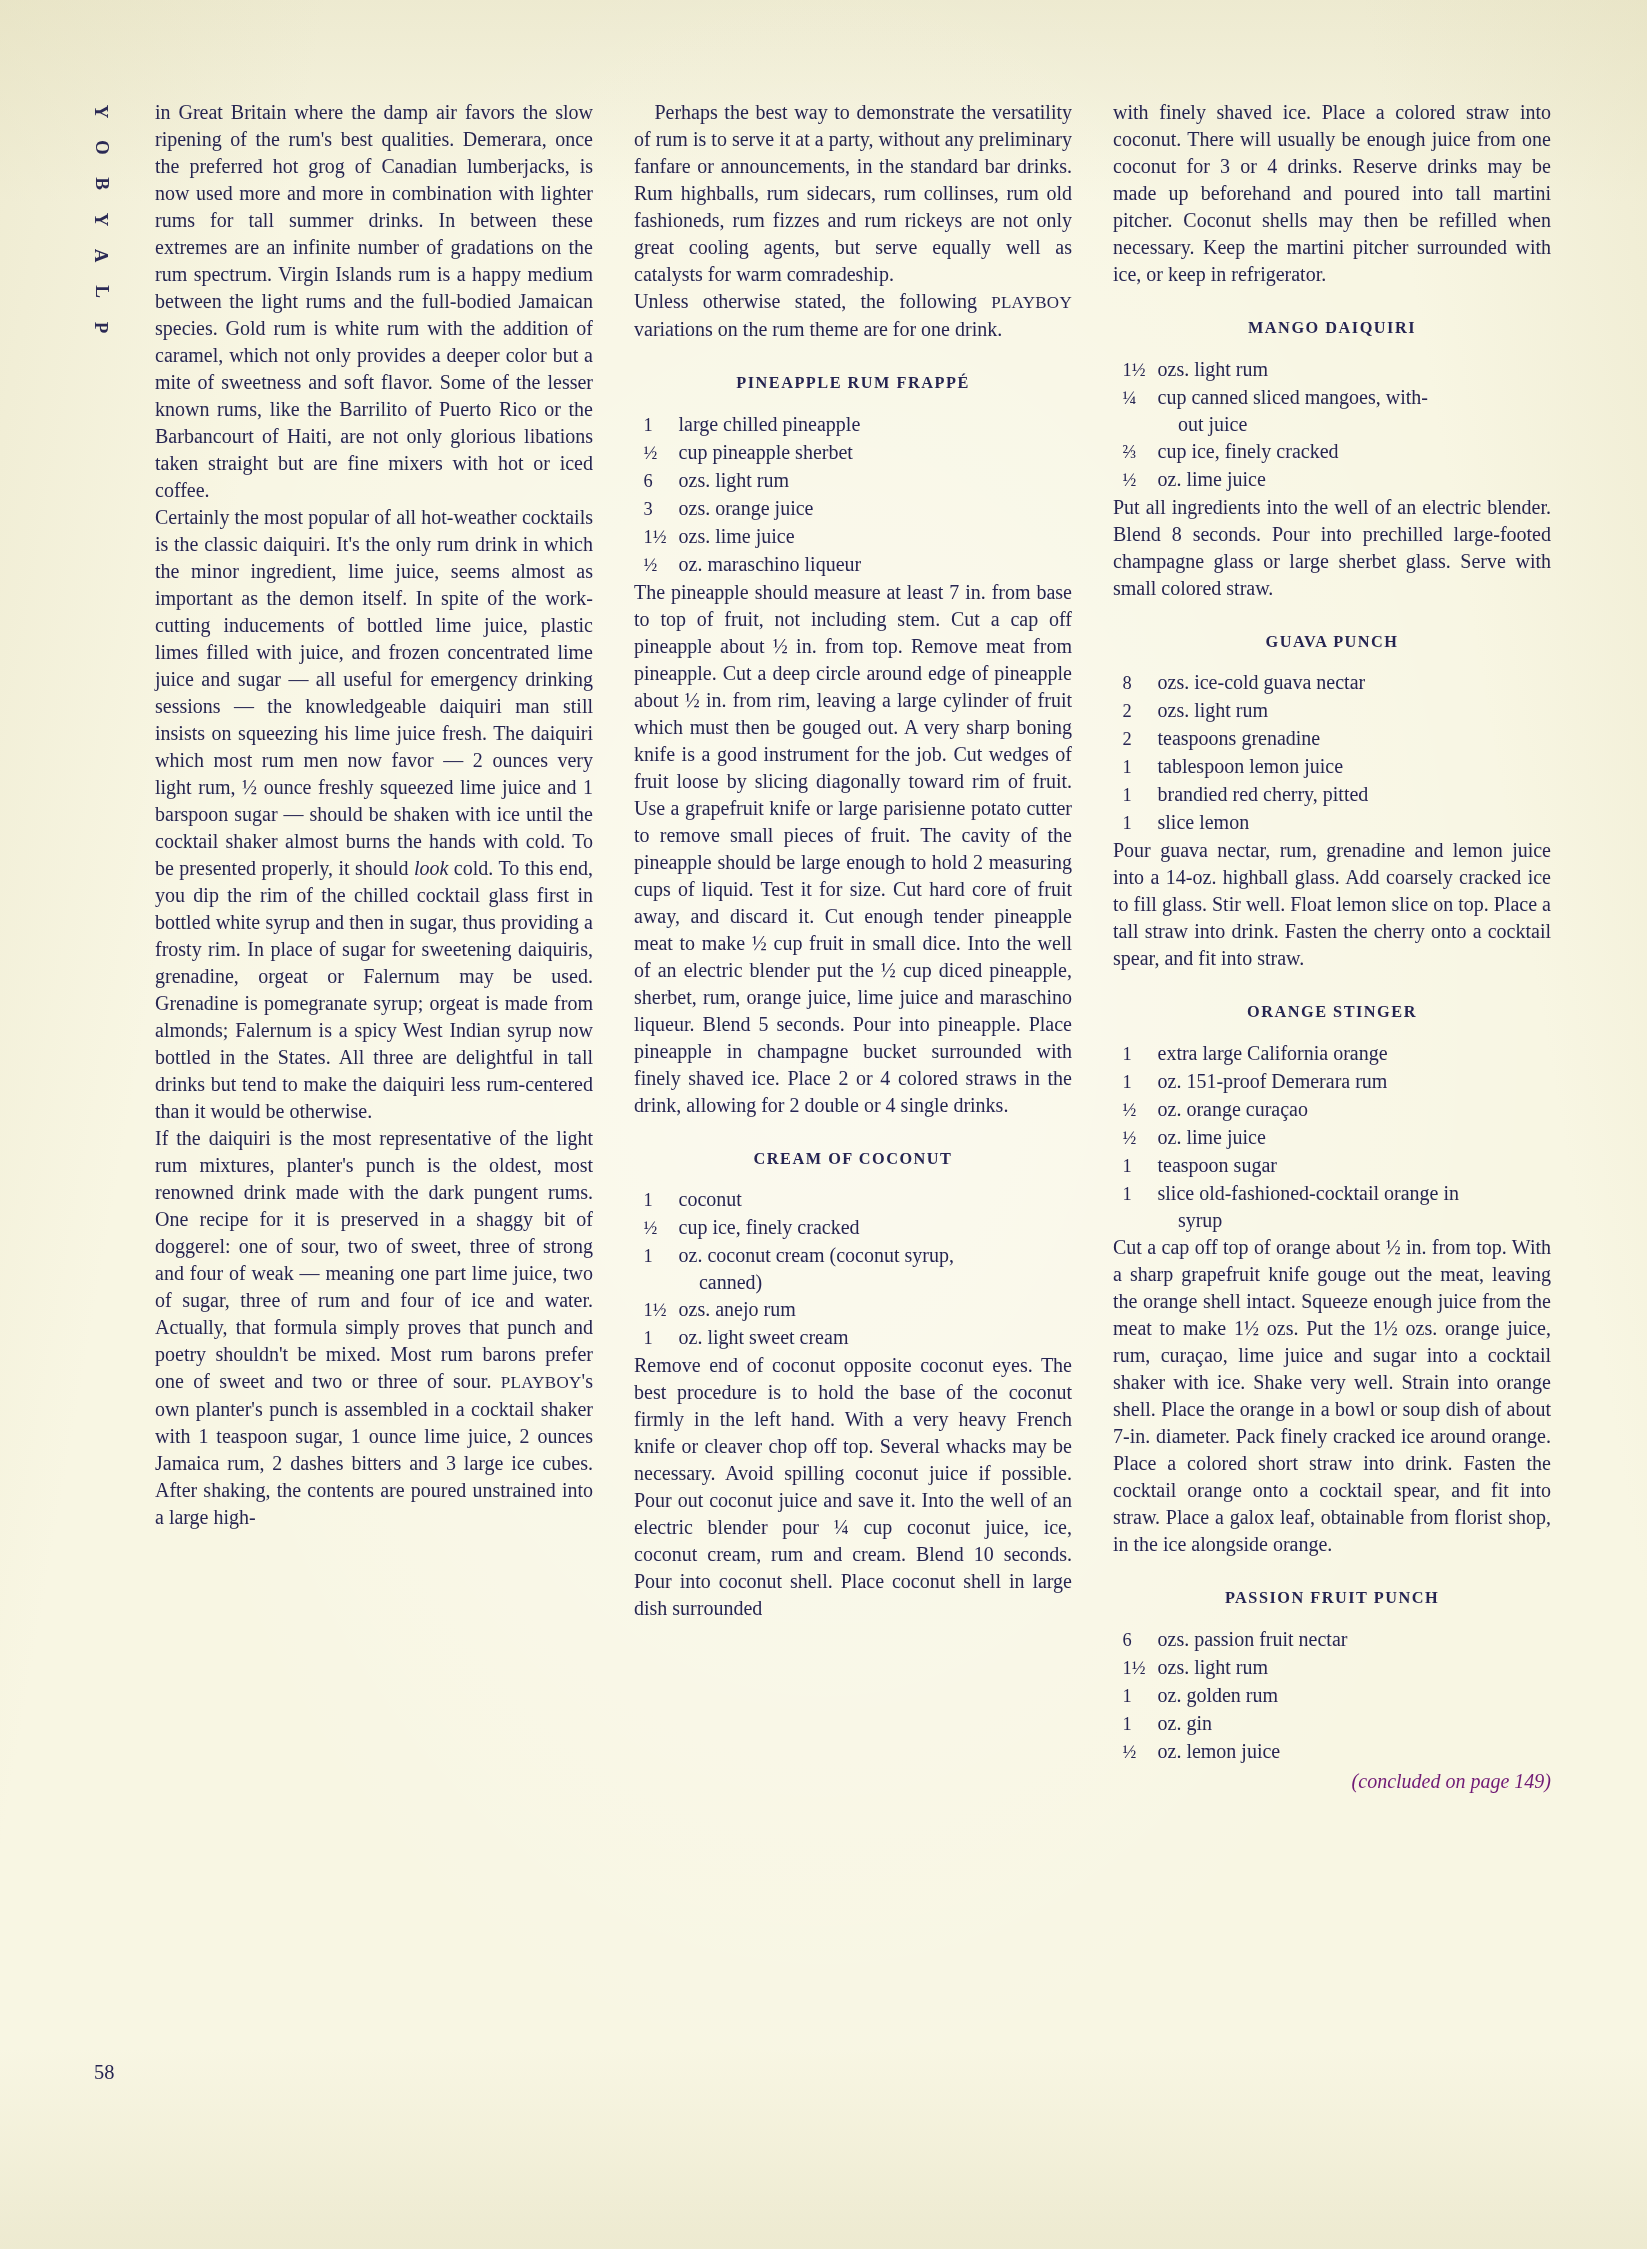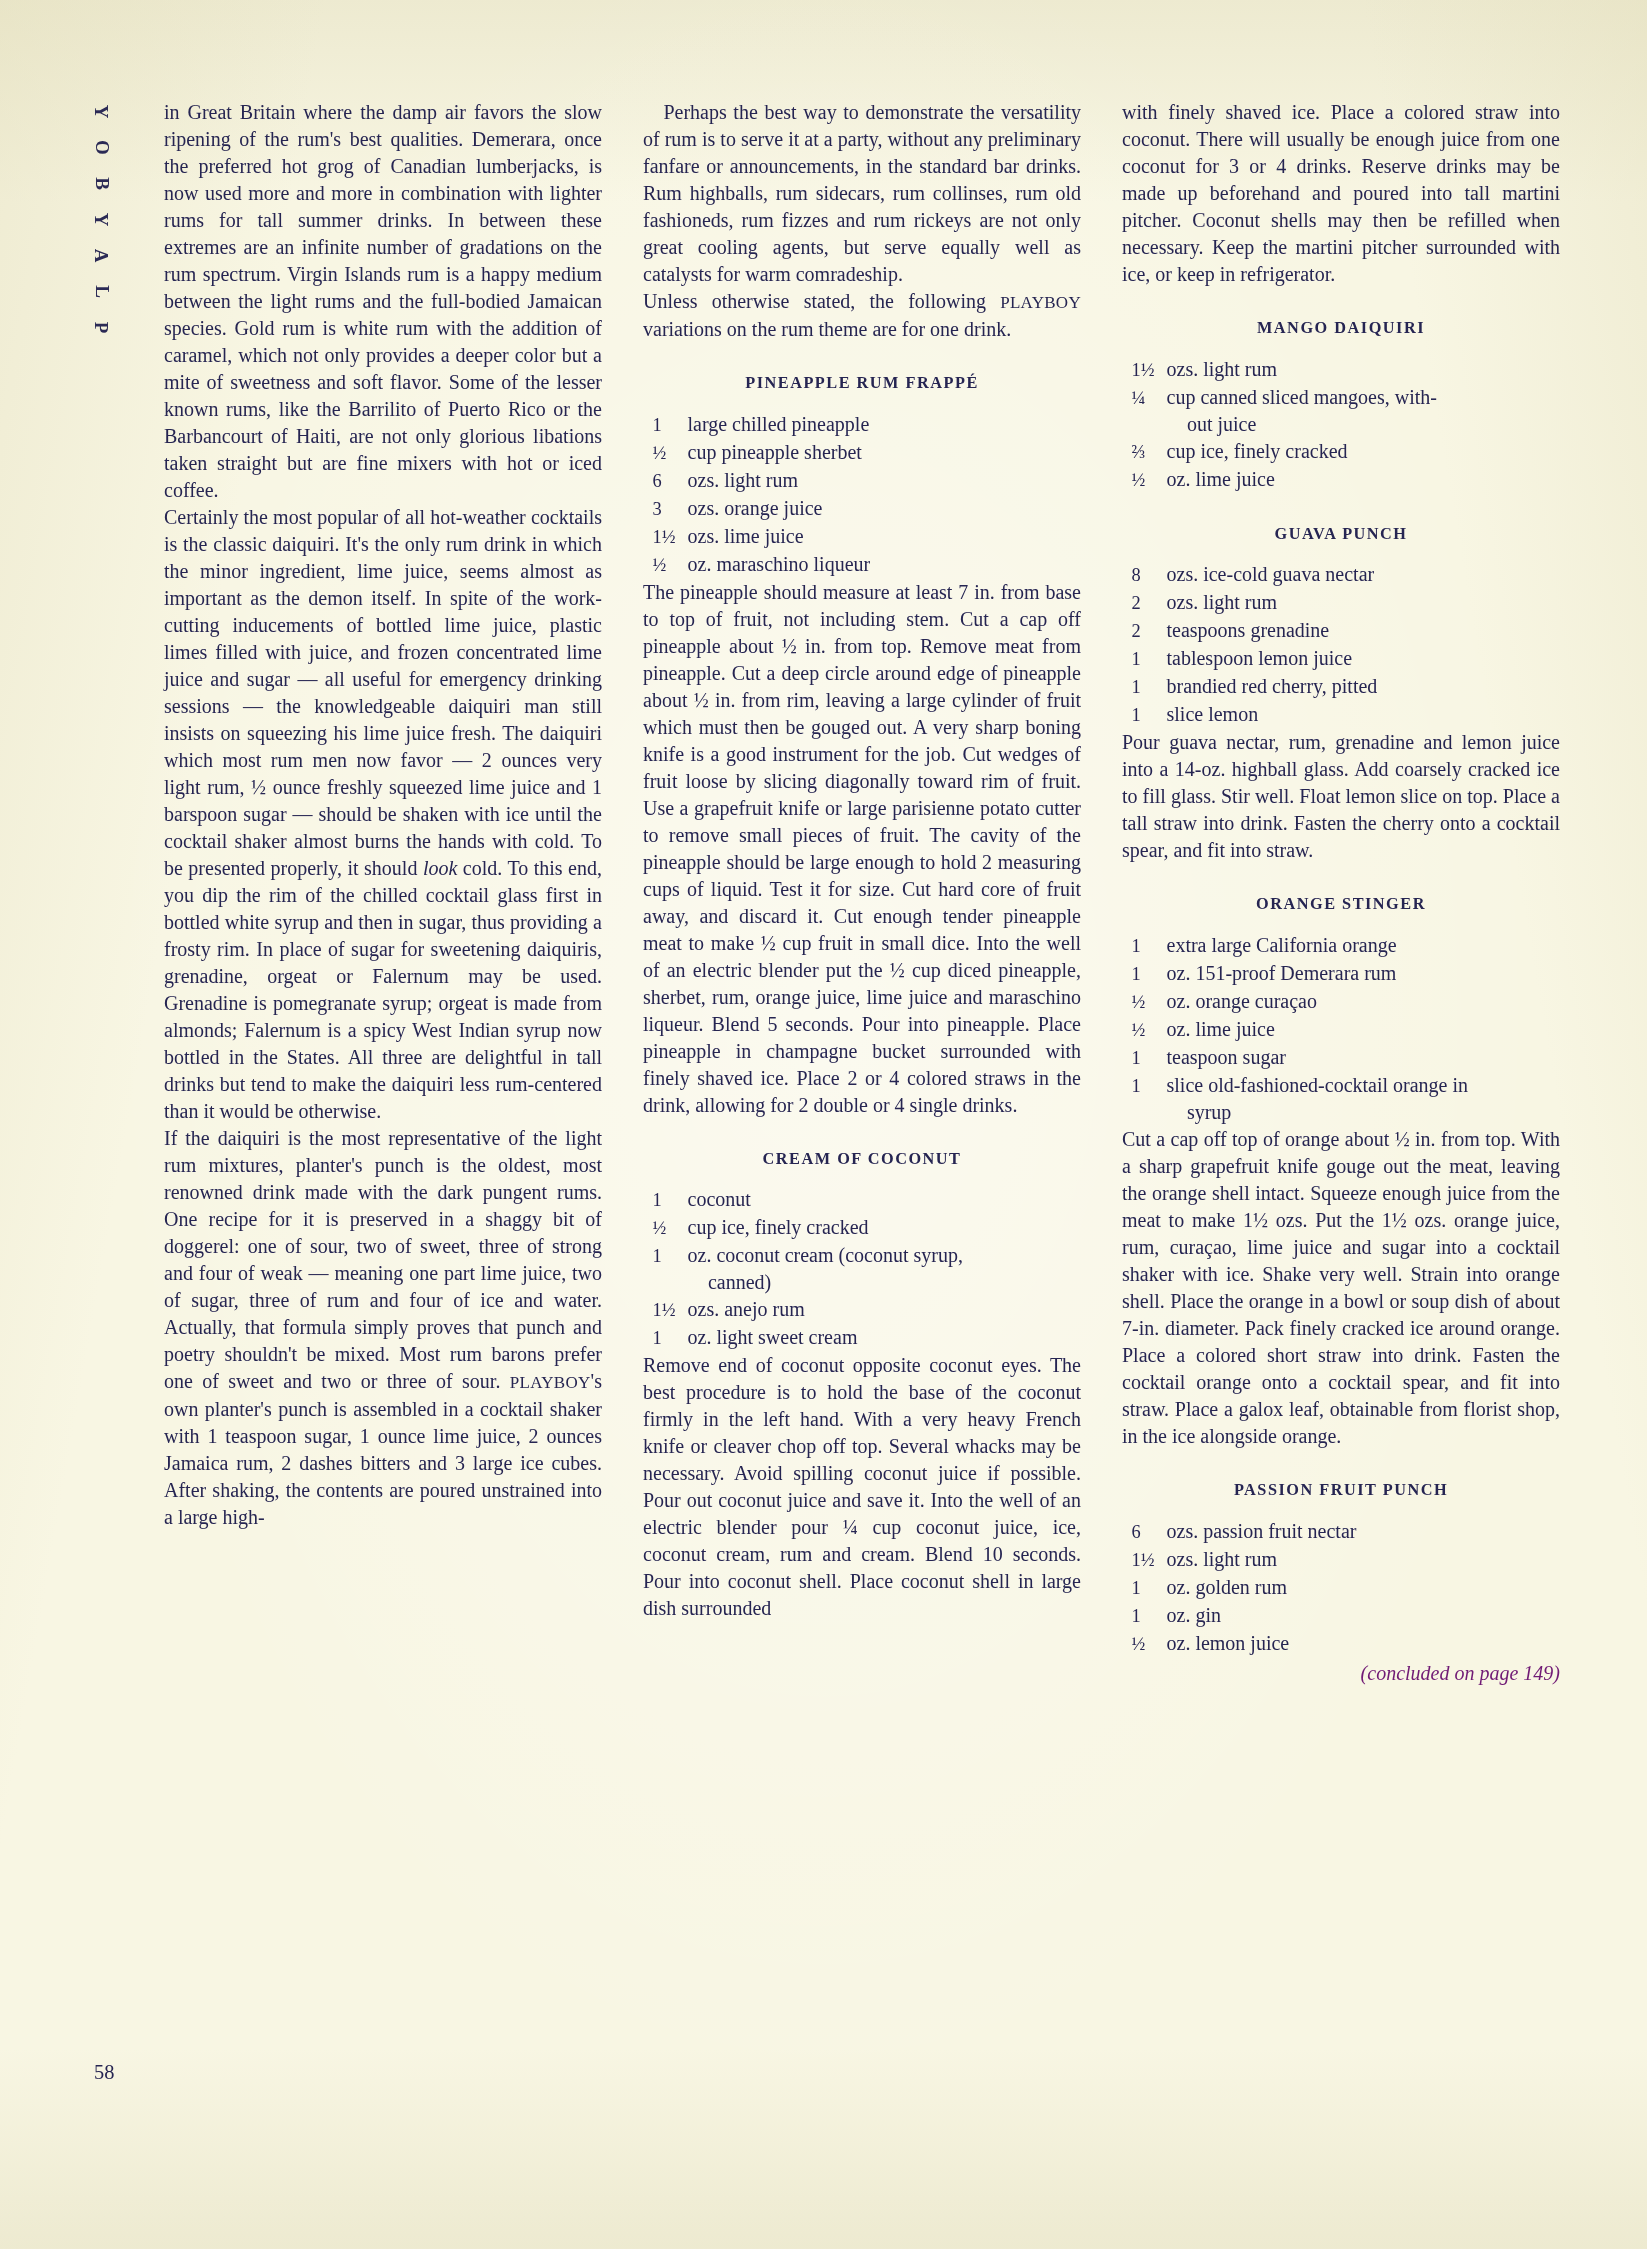--- a/index.html
+++ b/index.html
@@ -55,21 +55,21 @@
     line-height: 1;
     letter-spacing: 0px;
     color: #2b2a55;
     transform: rotate(90deg);
     margin-bottom: 17px;
   }
 
   
   #columns {
     position: absolute;
-    left: 164px;
+    left: 155px;
     top: 99px;
     width: 1397px;
     height: 2046px;
     display: flex;
     gap: 41px;
     align-items: flex-start;
   }
   .col {
     width: 438px;
     position: relative;
@@ -273,20 +273,21 @@
           </li>
         <li>
             <span class="qty frac">⅔</span>
             <span class="what">cup ice, finely cracked</span>
           </li>
         <li>
             <span class="qty frac">½</span>
             <span class="what">oz. lime juice</span>
           </li>
       </ul>
+      <p class="recipe-body">Put all ingredients into the well of an electric blender. Blend 8 seconds. Pour into prechilled large-footed champagne glass or large sherbet glass. Serve with small colored straw.</p>
 
       <h2 class="recipe-title">GUAVA PUNCH</h2>
       <ul class="ingredients">
         <li>
             <span class="qty frac">8</span>
             <span class="what">ozs. ice-cold guava nectar</span>
           </li>
         <li>
             <span class="qty frac">2</span>
             <span class="what">ozs. light rum</span>

